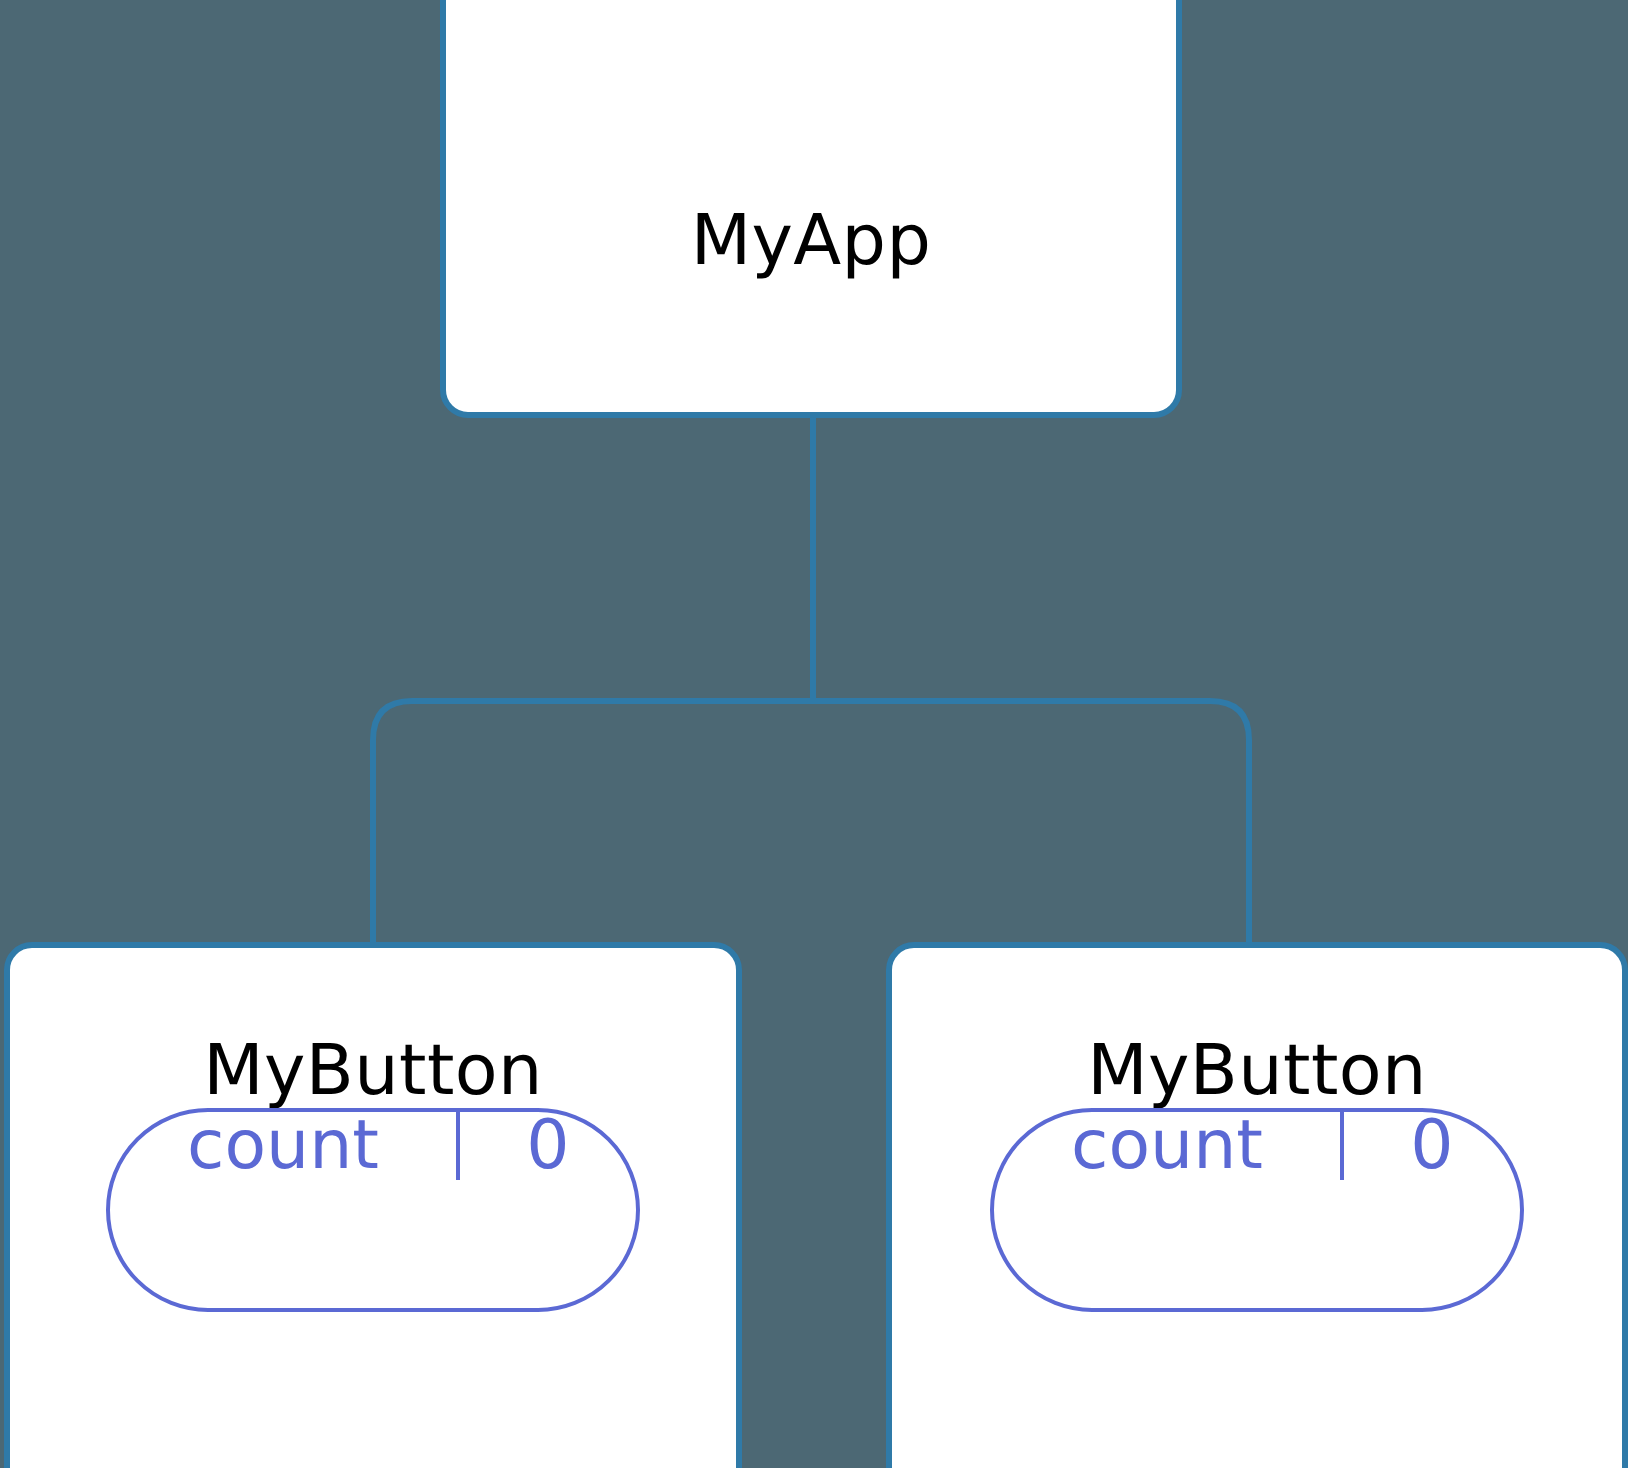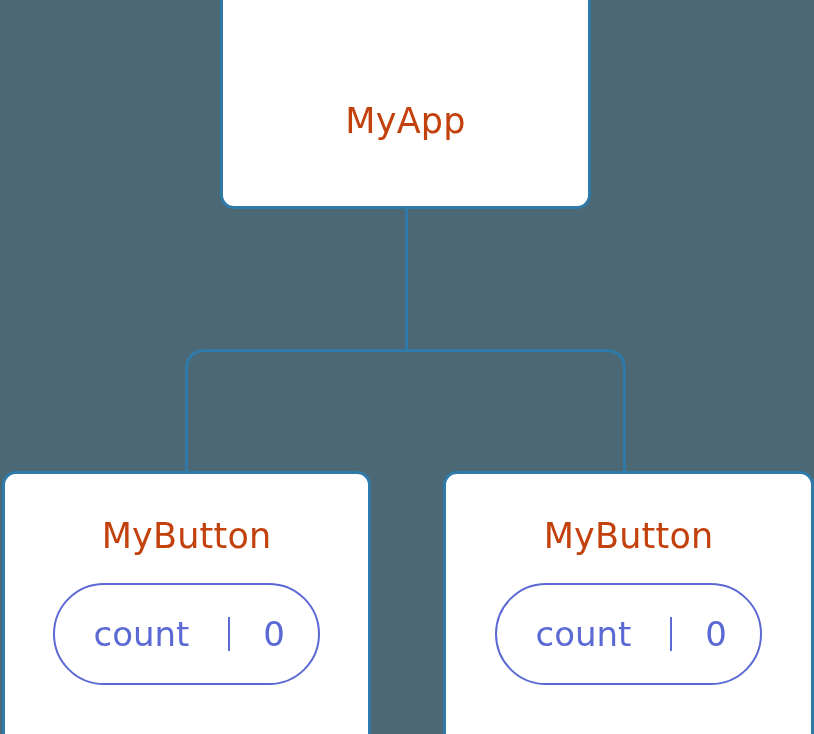--- a/index.html
+++ b/index.html
@@ -32,21 +32,21 @@
     position: absolute;
     background: #ffffff;
     border: 3px solid #2f7aa8;
     border-radius: 14px;
     box-sizing: border-box;
     display: flex;
     flex-direction: column;
     align-items: center;
   }
   .node-title {
-    color: #c2410c;
+    color: #000000;
     font-size: 35px;
     line-height: 1;
     letter-spacing: 0.2px;
     white-space: nowrap;
   }
   #node-app {
     left: 220px;
     top: -27px;
     width: 371px;
     height: 236px;
@@ -67,28 +67,27 @@
     top: 471px;
     width: 371px;
     height: 290px;
     justify-content: flex-start;
   }
   #node-btn-left .node-title,
   #node-btn-right .node-title {
     margin-top: 45px;
   }
   .state-capsule {
-    margin-top: 29px;
     height: 102px;
     width: 267px;
     border: 2px solid #5b69d4;
     border-radius: 51px;
     box-sizing: border-box;
     display: flex;
-    align-items: center;
+    align-items: flex-start;
     background: #ffffff;
     overflow: hidden;
   }
   .state-key,
   .state-val {
     display: flex;
     align-items: center;
     justify-content: center;
     color: #5b69d4;
     font-size: 34px;

